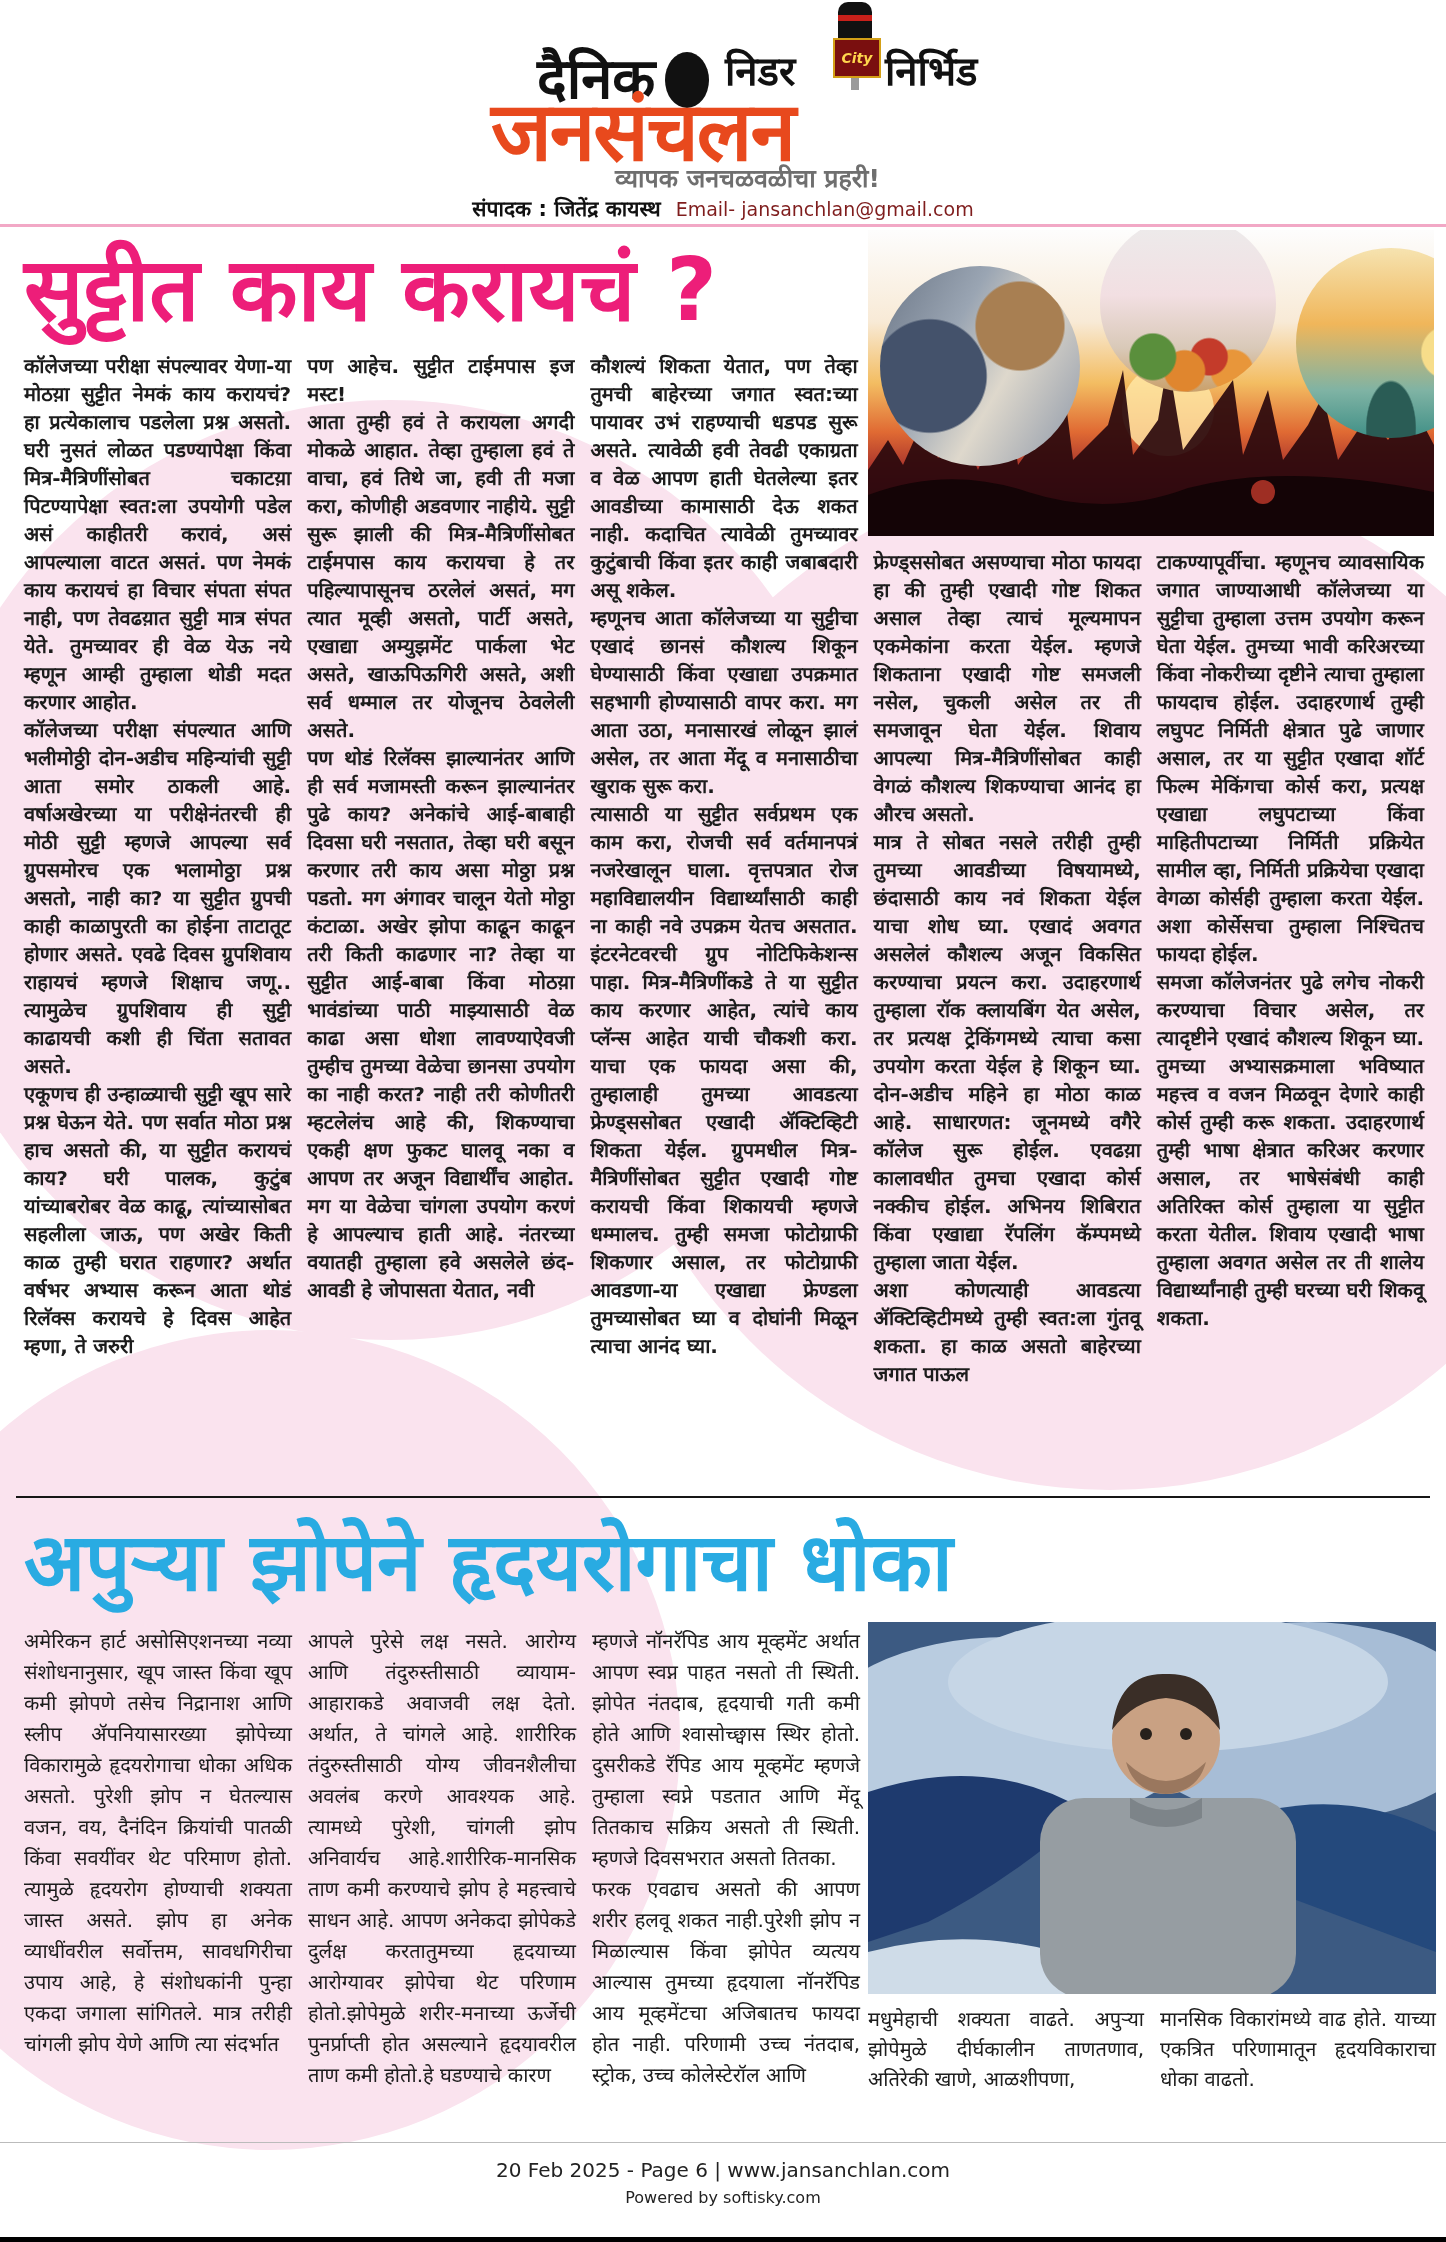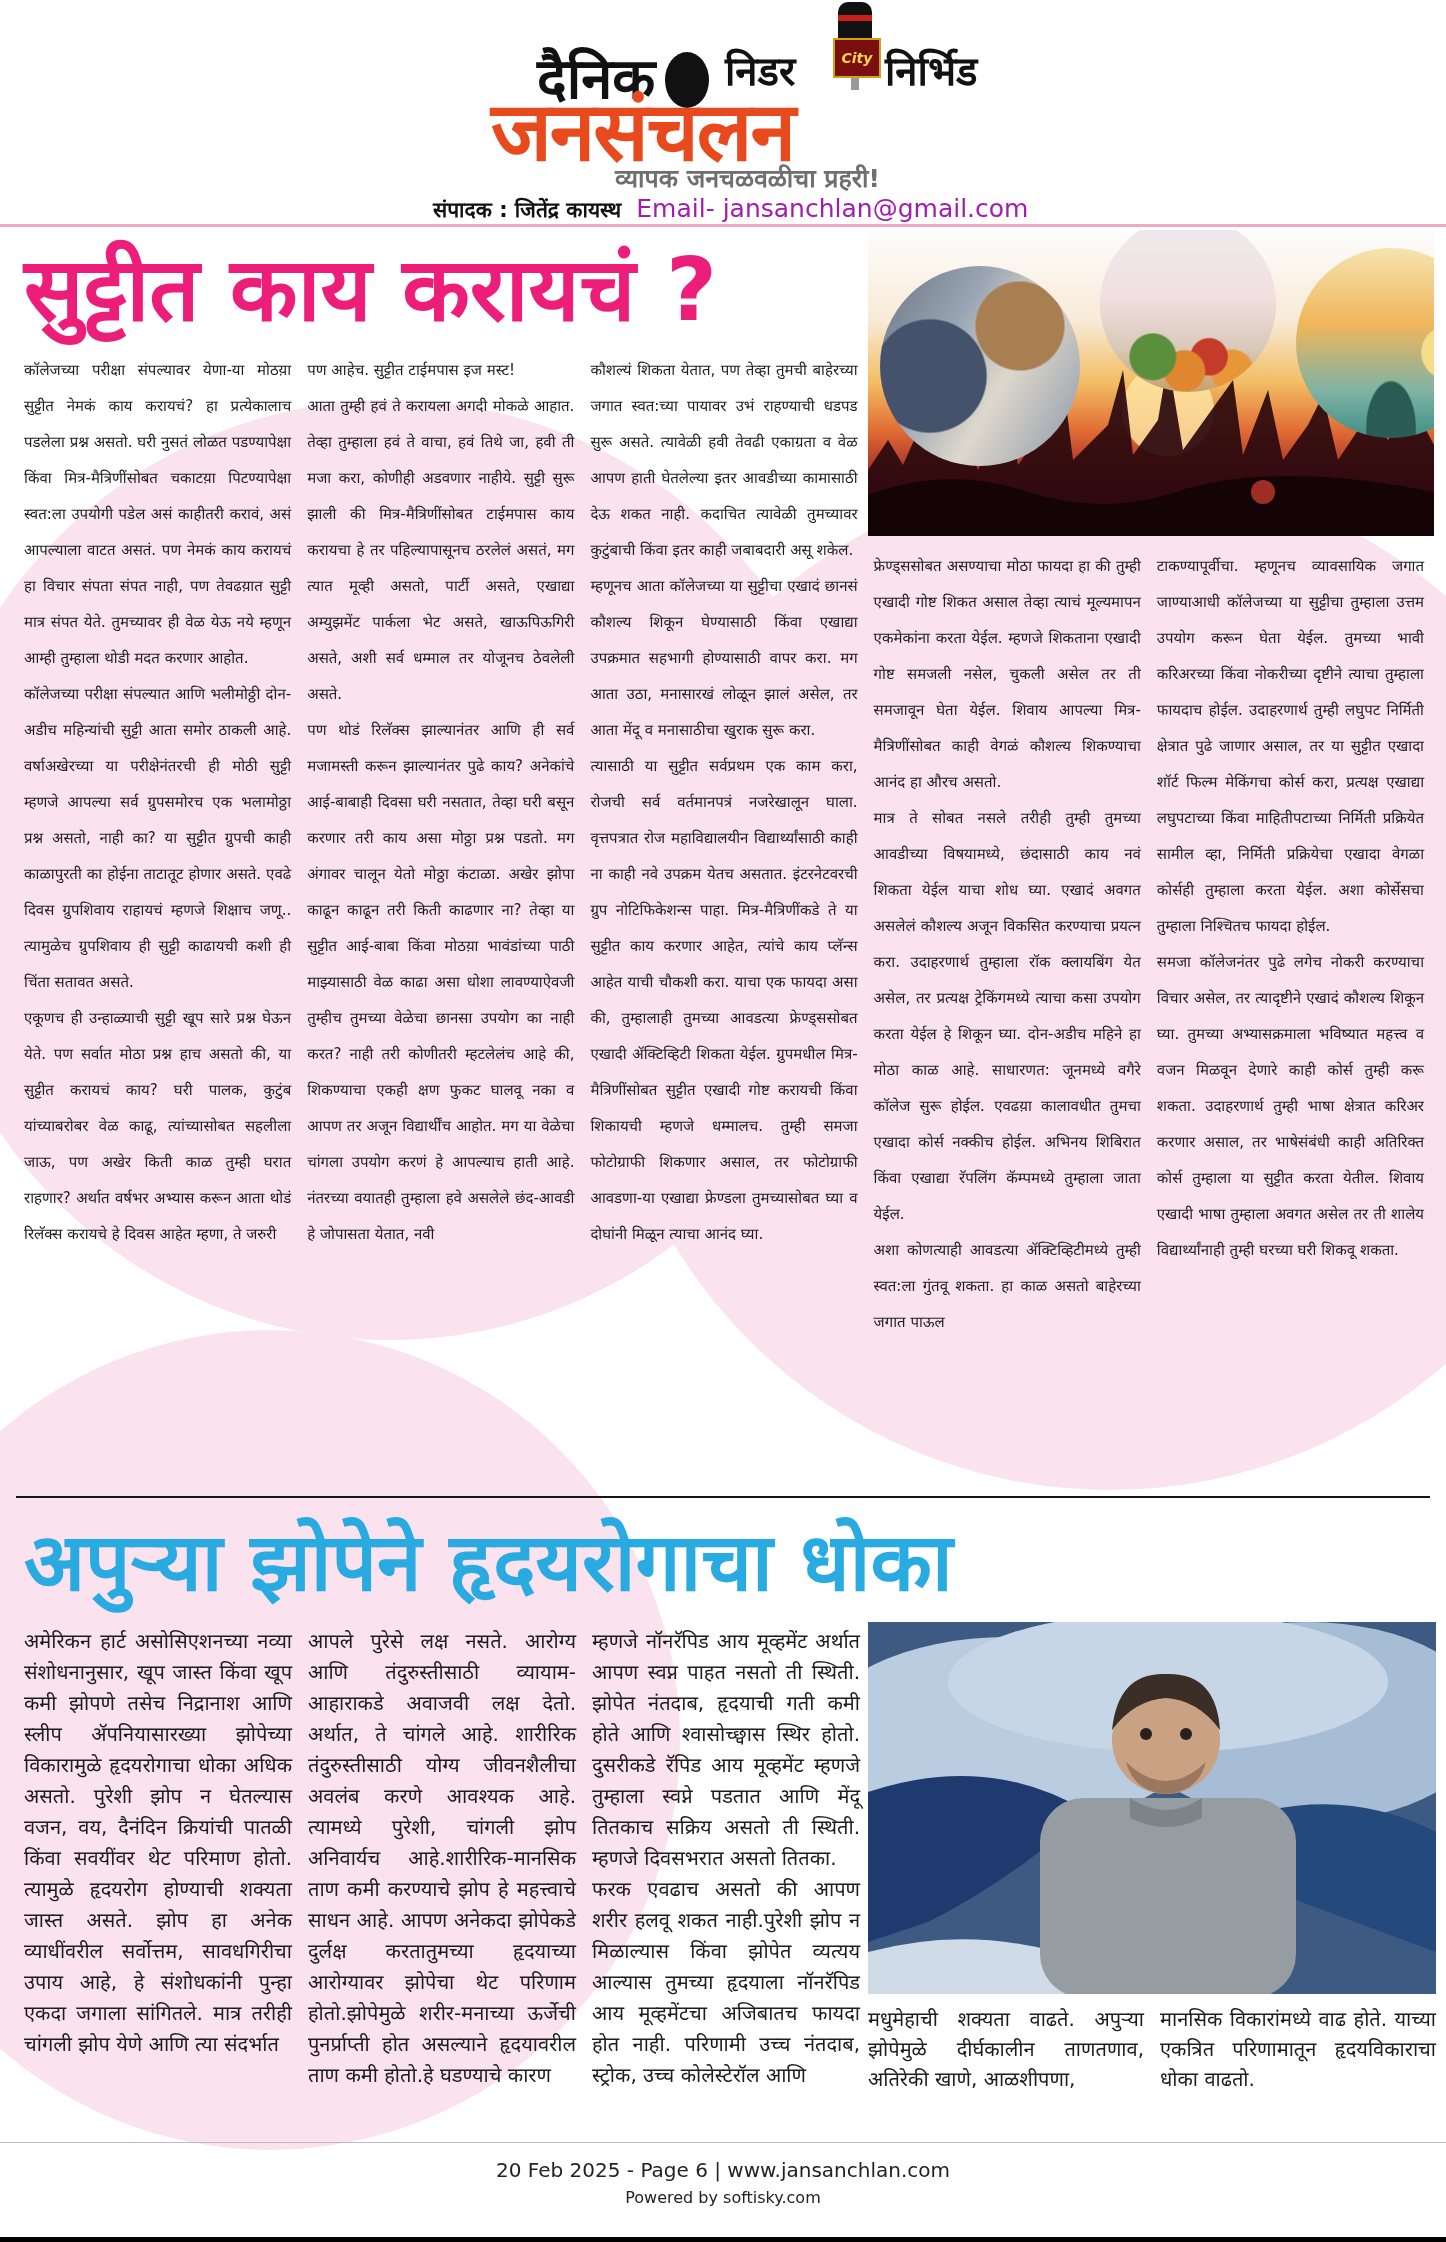--- a/index.html
+++ b/index.html
@@ -21,21 +21,21 @@
   .mic{position:absolute;left:398px;top:-6px;width:48px;height:96px;}
   .mic-head{position:absolute;left:7px;top:0;width:34px;height:42px;border-radius:10px 10px 5px 5px;
             background:linear-gradient(#111 0 30%,#c8201a 30% 46%,#111 46% 100%);}
   .mic-stem{position:absolute;left:20px;top:42px;width:8px;height:46px;background:#9a9a9a;}
   .mic-city{position:absolute;left:2px;top:36px;width:44px;height:36px;background:#7a0f0f;border:2px solid #d4a017;
             color:#ffd64d;font-size:14px;font-weight:bold;font-style:italic;display:flex;align-items:center;justify-content:center;}
   .mh-logo{position:absolute;left:58px;top:64px;font-size:82px;font-weight:bold;color:#e8491d;letter-spacing:-2px;white-space:nowrap;}
   .mh-tagline{position:absolute;left:170px;top:152px;font-size:25px;font-weight:bold;color:#6f6f6f;white-space:nowrap;margin-left:12px;}
   .mh-editorrow{position:absolute;left:0;top:186px;width:100%;text-align:center;white-space:nowrap;}
   .mh-editor{font-size:21px;font-weight:bold;color:#111;}
-  .mh-email{font-size:25px;color:#a21caf;margin-left:10px;}
+  .mh-email{font-size:19px;color:#7f1d1d;margin-left:10px;}
 
   .pink-rule{position:absolute;left:0;top:224px;width:100%;height:3px;background:#f2a8c6;z-index:2;}
 
   
   .headline1{position:absolute;left:24px;top:226px;z-index:2;font-size:88px;font-weight:bold;color:#ed1e79;white-space:nowrap;}
   .collage{position:absolute;left:868px;top:230px;width:566px;height:306px;z-index:2;overflow:hidden;}
   .collage svg{display:block;width:100%;height:100%;}
   .ccircle{position:absolute;border-radius:50%;z-index:3;}
   .c1{left:12px;top:36px;width:200px;height:200px;
       background:radial-gradient(circle at 70% 30%,#a87f52 0 22%,transparent 23%),
@@ -46,21 +46,21 @@
                  radial-gradient(circle at 48% 88%,#e0862e 0 11%,transparent 12%),
                  radial-gradient(circle at 62% 80%,#c43b2a 0 10%,transparent 11%),
                  radial-gradient(circle at 75% 88%,#e8963a 0 10%,transparent 11%),
                  linear-gradient(180deg,#ececec 0%,#f2dfe2 45%,#d9c9b8 75%,#caa06a 100%);}
   .c3{left:428px;top:18px;width:190px;height:190px;
       background:radial-gradient(ellipse at 50% 95%,#2a5c55 0 18%,transparent 19%),
                  radial-gradient(circle at 80% 55%,#f7dd8a 0 14%,transparent 15%),
                  linear-gradient(180deg,#f6e3b0 0%,#f0b65a 40%,#7fb3a4 75%,#3f8f86 100%);}
 
   .a1-cols{position:absolute;left:24px;top:352px;width:1400px;height:1142px;display:flex;gap:16px;z-index:1;}
-  .a1-cols .col{flex:1 1 0;font-size:15px;line-height:36px;text-align:justify;}
+  .a1-cols .col{flex:1 1 0;font-size:20px;line-height:28px;text-align:justify;font-weight:bold;}
   .a1-cols .col p{margin:0;}
   .col-offset{padding-top:196px;}
 
   .divider{position:absolute;left:16px;top:1496px;width:1414px;height:2px;background:#161616;z-index:2;}
 
   
   .headline2{position:absolute;left:24px;top:1504px;z-index:2;font-size:80px;font-weight:bold;color:#29abe2;white-space:nowrap;text-align:right;}
   .a2-cols{position:absolute;left:24px;top:1626px;width:836px;height:520px;display:flex;gap:16px;z-index:1;}
   .a2-cols .col{flex:1 1 0;font-size:20px;line-height:31px;text-align:justify;}
   .a2-cols .col p{margin:0;}

